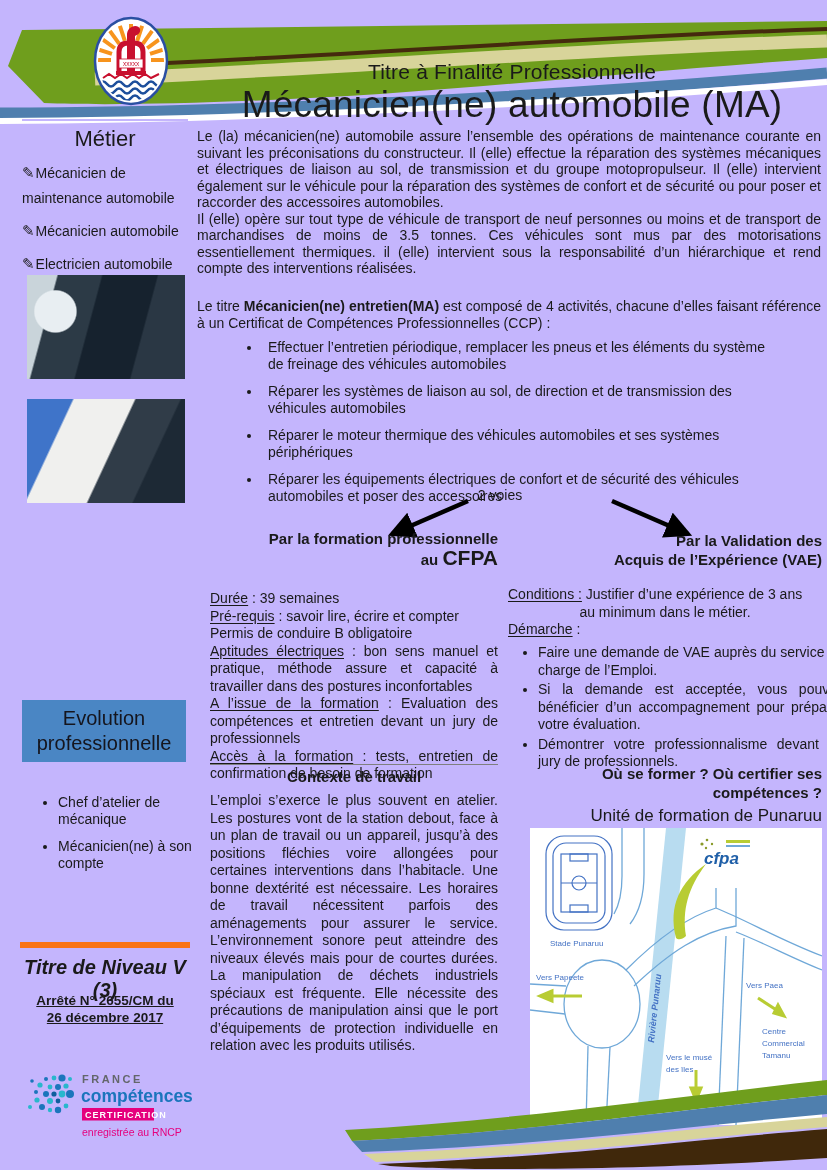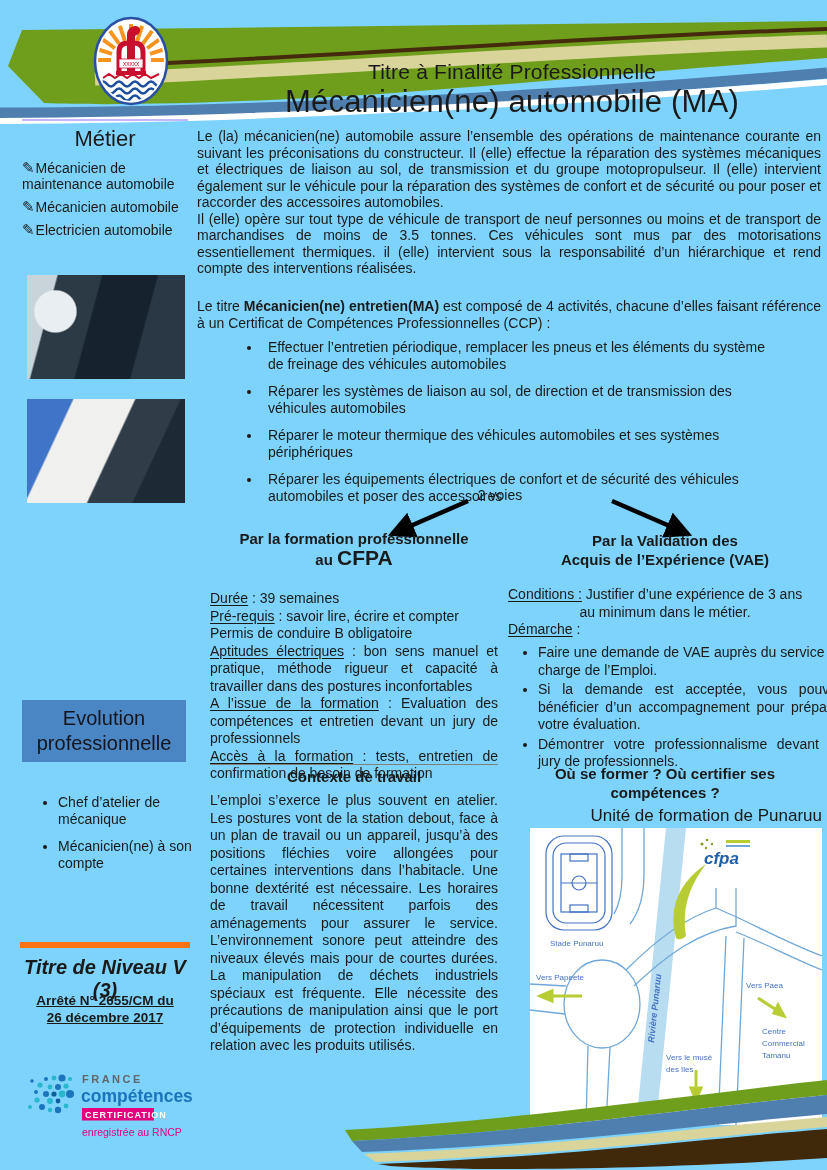--- a/index.html
+++ b/index.html
@@ -1,29 +1,29 @@
 <!DOCTYPE html>
 <html><head>
 <meta charset="utf-8">
 <style>
   html,body{margin:0;padding:0;background:#ffffff;}
-  #page{position:relative;width:827px;height:1170px;background:#7dd3fc;overflow:hidden;
+  #page{position:relative;width:827px;height:1170px;background:#c4b5fd;overflow:hidden;
         font-family:"Liberation Sans",sans-serif;color:#1a1a1a;}
   .abs{position:absolute;}
   .center{text-align:center;}
   .just{text-align:justify;}
   .bold{font-weight:bold;}
   .u{text-decoration:underline;text-underline-offset:2px;}
   
   .hdr-sub{font-size:21px;letter-spacing:.2px;}
-  .hdr-title{font-size:31px;letter-spacing:.2px;}
+  .hdr-title{font-size:37px;letter-spacing:.2px;}
   
   .metier{border-top:2px solid #c4b5fd;padding-top:3px;}
   .metier h2{margin:2px 0 8px 0;font-size:22px;font-weight:normal;text-align:center;}
-  .metier-item{font-size:14px;line-height:16px;margin-bottom:7px;}
+  .metier-item{font-size:14px;line-height:25px;margin-bottom:7px;}
   .pen{font-size:15px;margin-right:1px;}
   .photo{border:0;background-size:cover;}
   #photo1{background:
      radial-gradient(circle at 18% 35%, #e8eef2 0 14%, rgba(0,0,0,0) 15%),
      linear-gradient(105deg,#c9d4da 0 16%,#2c3a46 17% 40%,#16222e 41% 70%,#2a3744 71% 100%);}
   #photo2{background:
      linear-gradient(115deg,#3f74c9 0 22%,#f0f0ee 23% 52%,#303c48 53% 74%,#1d2935 75% 100%);}
   #photo3{background:
      linear-gradient(100deg,#b9bcc0 0 18%,#23303c 19% 38%,#c9b98a 39% 72%,#8d8succeeding 0, #8d8succeeding 0) ,
      linear-gradient(100deg,#b9bcc0 0 18%,#23303c 19% 38%,#c9b98a 39% 72%,#948a6e 73% 100%);}
@@ -34,21 +34,21 @@
   .niveau{border-top:6px solid #f97316;padding-top:8px;}
   .niveau h2{margin:0;font-size:20px;font-style:italic;font-weight:bold;text-align:center;}
   .arrete{font-size:13.5px;font-weight:bold;text-align:center;line-height:17px;}
   
   .p1{font-size:14px;line-height:16.5px;}
   .p1 p{margin:0;}
   .acts{margin:0;padding-left:22px;font-size:14px;line-height:17px;}
   .acts li{margin-bottom:10px;padding-left:6px;}
   .col{font-size:14px;line-height:17.5px;}
   .col p{margin:0;}
-  .col-h{font-size:15px;font-weight:bold;line-height:19px;text-align:center;}
+  .col-h{font-size:15px;font-weight:bold;line-height:19px;text-align:right;}
   .cfpa-big{font-size:21px;}
   .ctx{border-top:1px solid #7f7f7f;}
   .ctx h3{margin:3px 0 7px 0;font-size:15px;text-align:center;}
   .vae-ul{margin:0;padding-left:26px;font-size:14px;line-height:17.5px;}
   .vae-ul li{margin-bottom:2px;text-align:justify;}
   .unite{font-size:17px;text-underline-offset:3px;text-align:right;}
 </style>
 </head>
 <body>
 
@@ -186,21 +186,21 @@
 
   <div class="abs col-h" style="left:210px;top:529px;width:288px;">Par la formation professionnelle</div>
   <div class="abs col-h" style="left:210px;top:548px;width:288px;">
     <span>au </span><span class="cfpa-big">CFPA</span>
   </div>
 
   <div class="abs col just" style="left:210px;top:590px;width:288px;">
     <p><span class="u">Durée</span><span> : 39 semaines</span></p>
     <p><span class="u">Pré-requis</span><span> : savoir lire, écrire et compter</span></p>
     <p><span class="u"></span><span>Permis de conduire B obligatoire</span></p>
-    <p><span class="u">Aptitudes électriques</span><span> : bon sens manuel et pratique, méthode rigueur et capacité à travailler dans des postures inconfortables</span></p>
+    <p><span class="u">Aptitudes électriques</span><span> : bon sens manuel et pratique, méthode assure et capacité à travailler dans des postures inconfortables</span></p>
     <p><span class="u">A l’issue de la formation</span><span> : Evaluation des compétences et entretien devant un jury de professionnels</span></p>
     <p><span class="u">Accès à la formation</span><span> : tests, entretien de confirmation de besoin de formation</span></p>
   </div>
 
   <div class="abs ctx" style="left:210px;top:764px;width:288px;">
     <h3>Contexte de travail</h3>
     <div class="col just">L’emploi s’exerce le plus souvent en atelier. Les postures vont de la station debout, face à un plan de travail ou un appareil, jusqu’à des positions fléchies voire allongées pour certaines interventions dans l’habitacle. Une bonne dextérité est nécessaire. Les horaires de travail nécessitent parfois des aménagements pour assurer le service. L’environnement sonore peut atteindre des niveaux élevés mais pour de courtes durées. La manipulation de déchets industriels spéciaux est fréquente. Elle nécessite des précautions de manipulation ainsi que le port d’équipements de protection individuelle en relation avec les produits utilisés.</div>
   </div>
 
   <div class="abs col-h" style="left:508px;top:531px;width:314px;">Par la Validation des</div>

